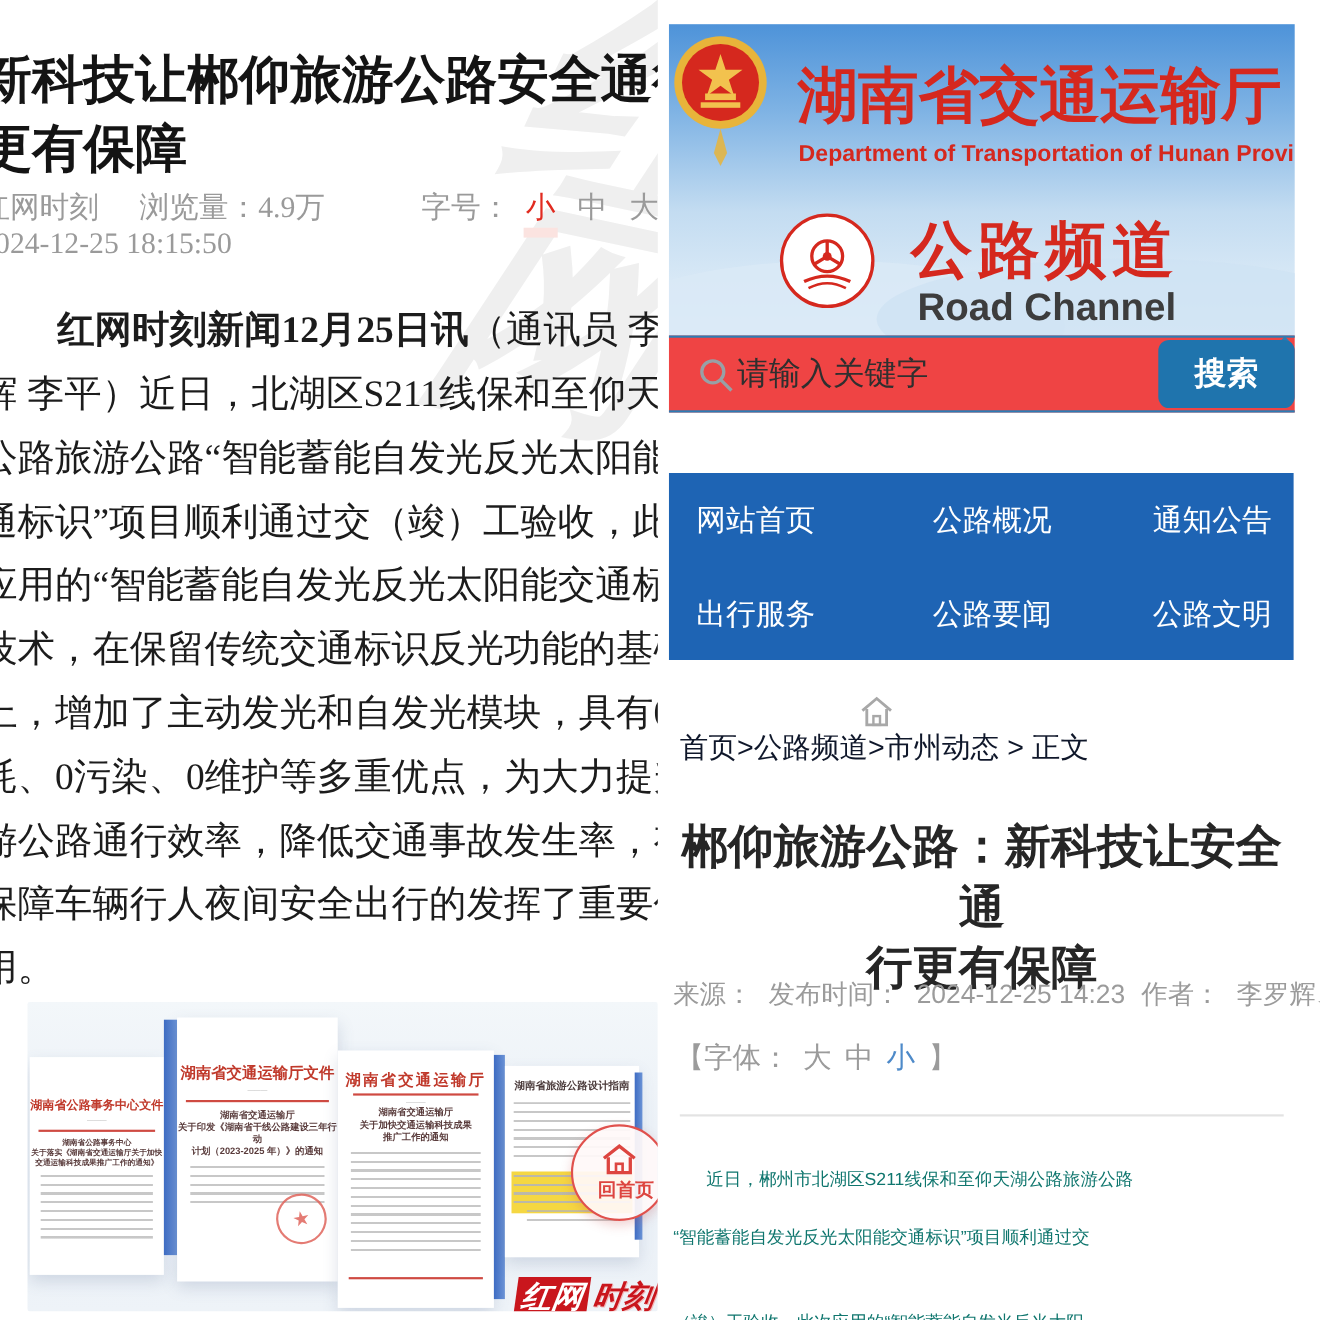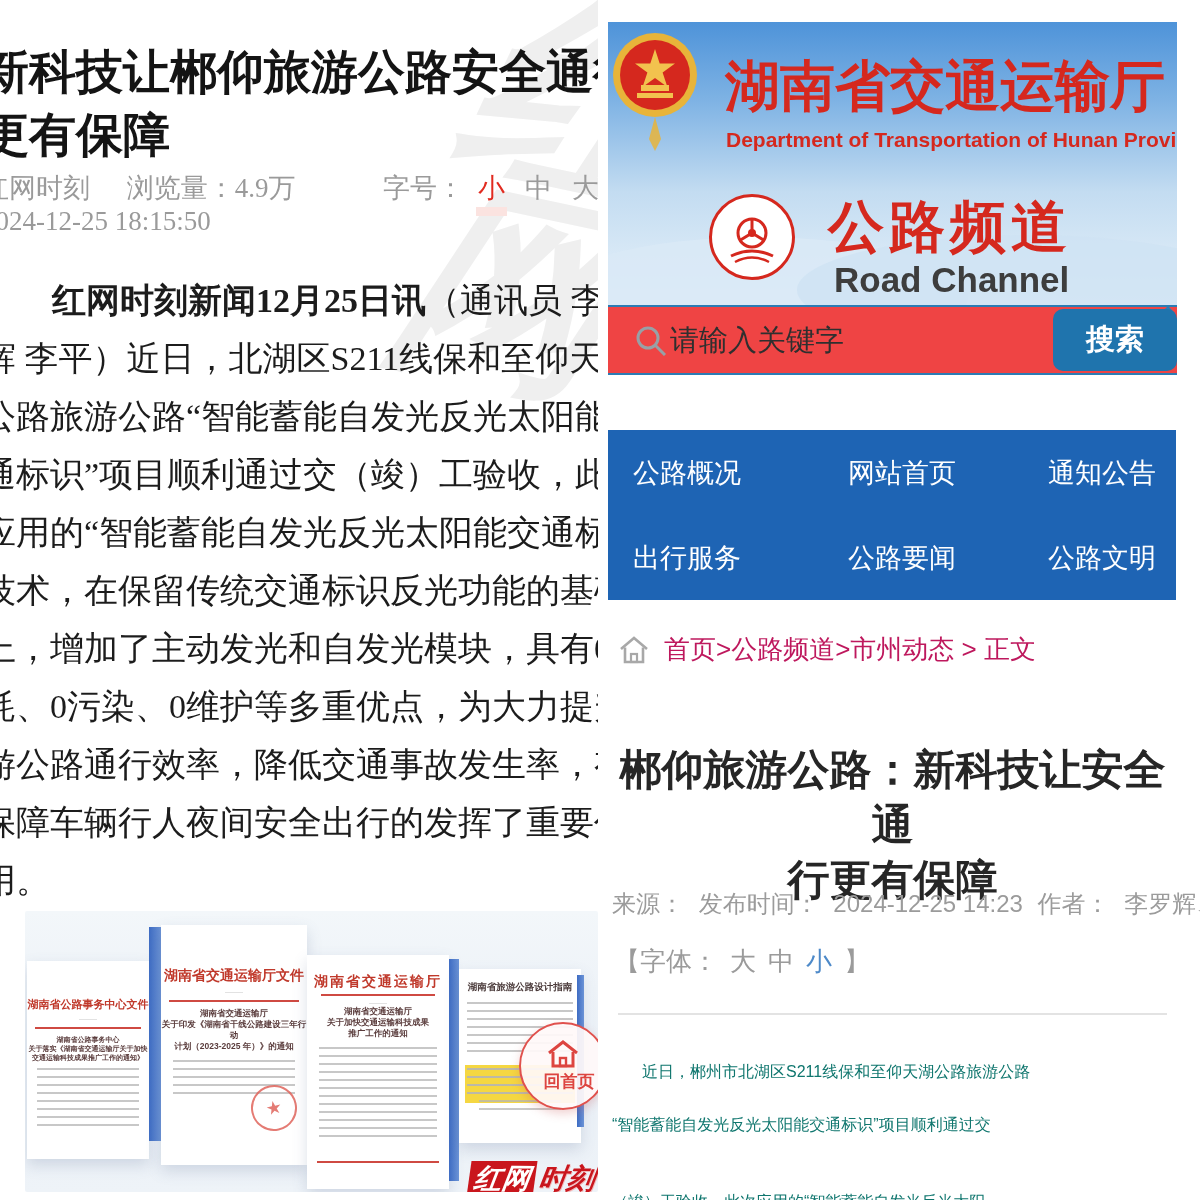--- a/index.html
+++ b/index.html
@@ -73,21 +73,21 @@
   .sinput::placeholder{color:#2f2f2f;opacity:1;}
   .mag{position:absolute;left:26px;top:17px;}
   .sbtn{position:absolute;left:445px;top:2px;width:124px;height:62px;background:#1f74ad;border:none;
         border-radius:10px;color:#fff;font-size:29px;font-weight:bold;cursor:pointer;
         font-family:"Liberation Sans",sans-serif;}
   .nav{position:absolute;left:0;top:430px;width:568px;height:170px;background:#1e64b4;
        display:grid;grid-template-columns:215px 200px auto;grid-template-rows:1fr 1fr;
        align-items:center;padding-left:25px;box-sizing:border-box;}
   .nav .ni{color:#fff;font-size:27px;cursor:pointer;white-space:nowrap;}
   .crumbs{position:absolute;left:10px;top:632px;display:flex;align-items:center;
-          font-size:26px;color:#be185d;}
+          font-size:26px;color:#0f172a;flex-direction:column;}
   .crumbs svg{margin-right:14px;}
   .a-title{position:absolute;left:0;top:742px;width:569px;text-align:center;
            font-weight:700;font-size:42px;line-height:55px;color:#262626;}
   .a-meta{position:absolute;left:0;top:888px;width:569px;text-align:center;white-space:nowrap;
           font-size:24px;color:#9b9b9b;}
   .a-meta span{margin:0 4px;}
   .f-row{position:absolute;left:0;top:944px;width:569px;text-align:left;font-size:26px;color:#9b9b9b;}
   .f-row span{margin:0 6px;cursor:pointer;}
   .f-row .blue{color:#4e8ac9;}
   .divider{position:absolute;left:10px;top:1013px;width:549px;height:2px;background:#e3e3e3;}
@@ -229,22 +229,22 @@
     <div class="arrow"></div>
     <svg class="mag" width="34" height="34" viewBox="0 0 34 34">
       <circle cx="14" cy="14" r="10" fill="none" stroke="#98a0a6" stroke-width="3"></circle>
       <line x1="21.5" y1="21.5" x2="31" y2="31" stroke="#98a0a6" stroke-width="3"></line>
     </svg>
     <input class="sinput" type="text" placeholder="请输入关键字" style="">
     <button class="sbtn">搜索</button>
   </div>
 
   <div class="nav">
+    <span class="ni">网站首页</span>
     <span class="ni">公路概况</span>
-    <span class="ni">网站首页</span>
     <span class="ni">通知公告</span>
     <span class="ni">出行服务</span>
     <span class="ni">公路要闻</span>
     <span class="ni">公路文明</span>
   </div>
 
   <div class="crumbs">
     <svg width="32" height="30" viewBox="0 0 32 30">
       <path d="M3 14 L16 3 L29 14" fill="none" stroke="#a8a8a8" stroke-width="2.6"></path>
       <path d="M7 12.5 L7 27 L25 27 L25 12.5" fill="none" stroke="#a8a8a8" stroke-width="2.6"></path>

